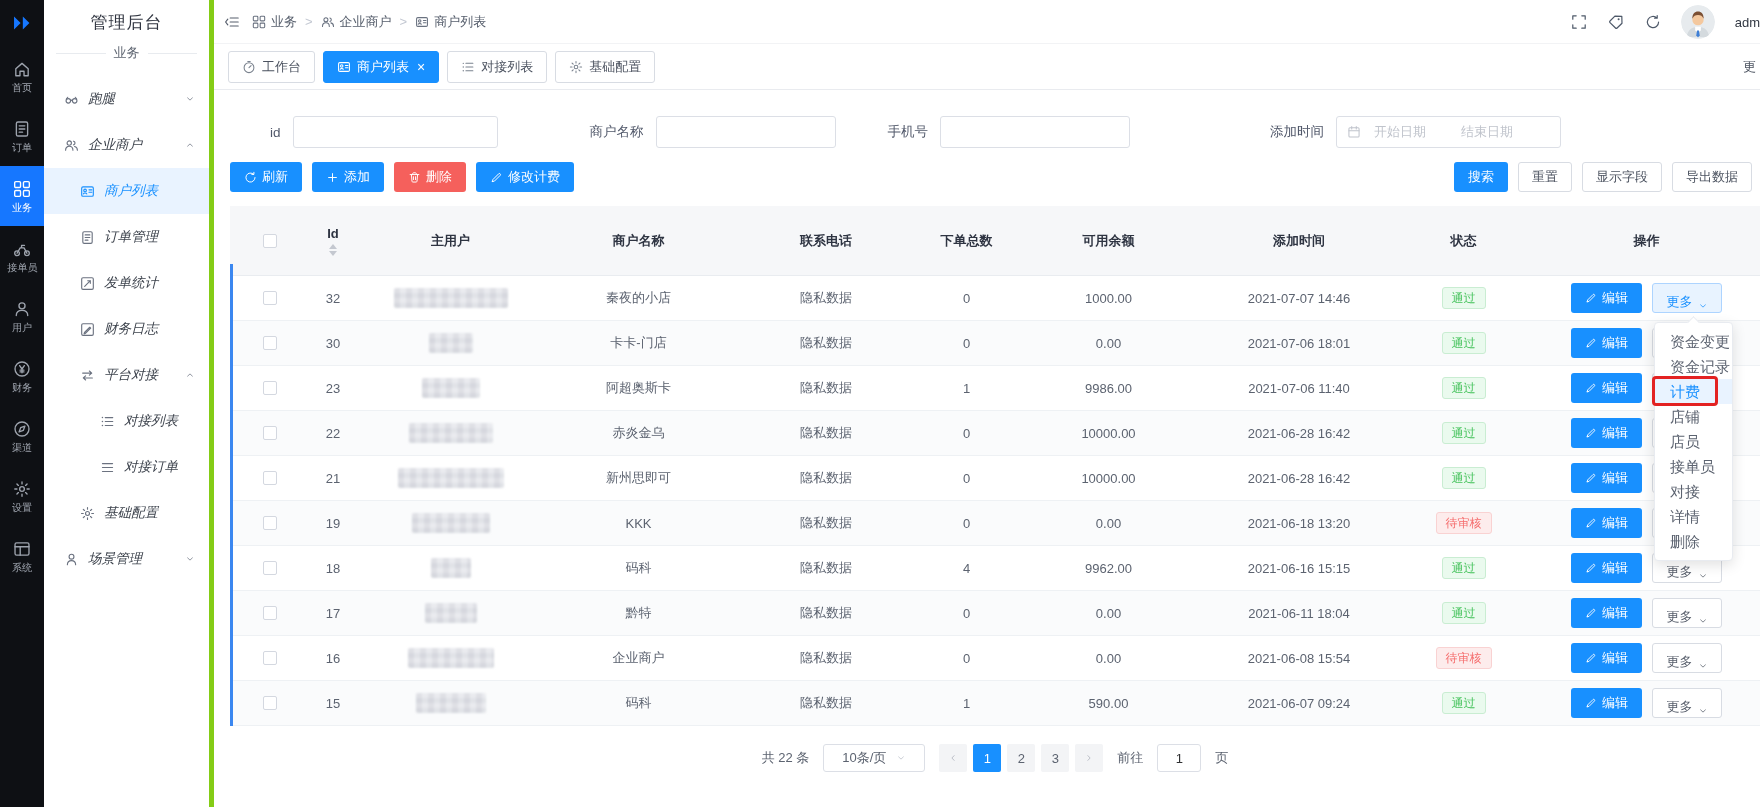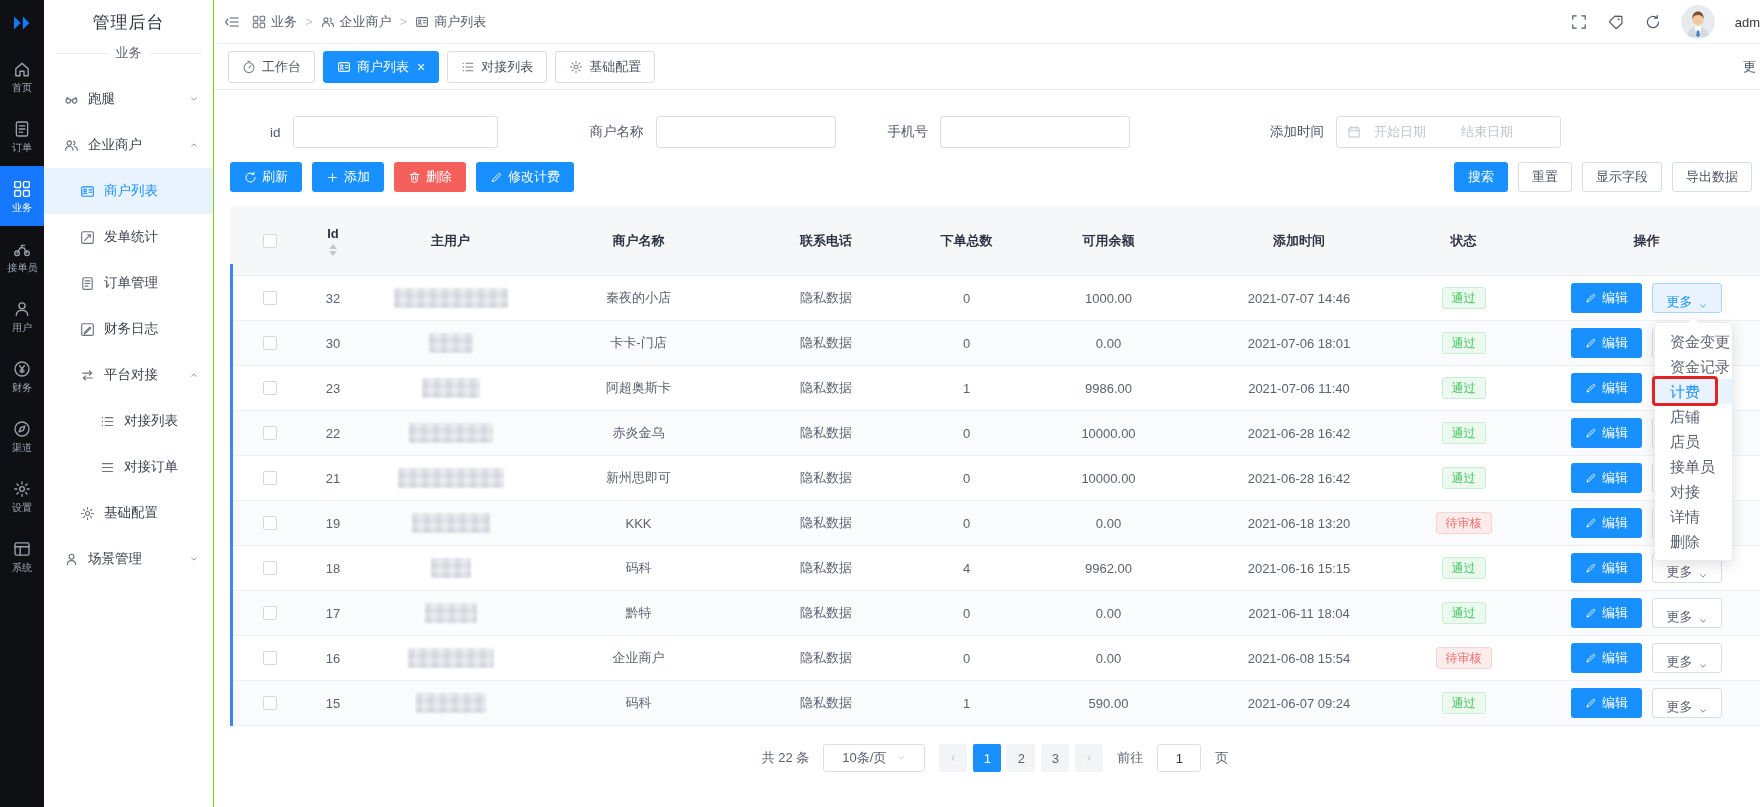--- a/index.html
+++ b/index.html
@@ -19,26 +19,26 @@
           display:flex; flex-direction:column; align-items:center; z-index:30; }
   .rail-logo { height:46px; width:100%; display:flex; align-items:center; justify-content:center; color:#1677ff; }
   .rail-logo svg { width:22px; height:22px; }
   .rail-item { width:44px; height:60px; display:flex; flex-direction:column; align-items:center;
                justify-content:center; gap:4px; color:#9da3ad; cursor:pointer; }
   .rail-item.active { background:#1677ff; color:#fff; }
   .rail-label { font-size:11px; line-height:1; white-space:nowrap; transform:scale(.92); }
 
   
   .sidebar { position:absolute; left:44px; top:0; width:170px; height:807px; background:#fff;
-             border-right:1px solid #84cc16; z-index:20; }
+             border-right:5px solid #84cc16; z-index:20; }
   .sidebar-title { height:42px; line-height:46px; text-align:center; font-size:17px; color:#303540; letter-spacing:1px; }
   .sidebar-section { display:flex; align-items:center; margin:2px 12px 0; color:#5f6672; font-size:13px; }
   .sidebar-section::before,.sidebar-section::after { content:""; flex:1; height:1px; background:#e8ebef; }
   .sidebar-section span { margin:0 8px; }
-  #side-menu { margin-top:14px; }
+  #side-menu { margin-top:14px;font-style:italic; }
   .menu-item { height:46px; display:flex; align-items:center; font-size:13.5px; color:#3c424c; position:relative; cursor:pointer; }
   .menu-item .icon { margin-right:9px; color:#6b7280; }
   .menu-item.lvl1 { padding-left:20px; }
   .menu-item.lvl2 { padding-left:36px; }
   .menu-item.lvl3 { padding-left:56px; }
   .menu-item.active { background:#e9f3ff; color:#1890ff; }
   .menu-item.active .icon { color:#1890ff; }
   .menu-chevron { position:absolute; right:14px; color:#b9bec8; margin:0 !important; }
 
   
@@ -280,34 +280,34 @@
             <rect x="1.8" y="3" width="12.4" height="10" rx="1.4"></rect>
             <circle cx="5.4" cy="6.8" r="1.4"></circle>
             <path d="M3.6 10.6c.4-1.3 3.2-1.3 3.6 0M9.6 6.2h3M9.6 8.8h3"></path>
           </svg>
         </span>
         <span class="menu-label">商户列表</span>
       </div>
       <div class="menu-item lvl2">
         <span class="icon i16">
           <svg viewBox="0 0 16 16" aria-hidden="true">
+            <rect x="3" y="1.8" width="10" height="12.4" rx="1.4"></rect>
+            <path d="M5.5 5.2h5M5.5 8h5M5.5 10.8h3"></path>
+          </svg>
+        </span>
+        <span class="menu-label">订单管理</span>
+      </div>
+      <div class="menu-item lvl2">
+        <span class="icon i16">
+          <svg viewBox="0 0 16 16" aria-hidden="true">
             <rect x="1.8" y="1.8" width="12.4" height="12.4" rx="1.4"></rect>
             <path d="M5 11l6-6M8.2 5H11v2.8"></path>
           </svg>
         </span>
         <span class="menu-label">发单统计</span>
-      </div>
-      <div class="menu-item lvl2">
-        <span class="icon i16">
-          <svg viewBox="0 0 16 16" aria-hidden="true">
-            <rect x="3" y="1.8" width="10" height="12.4" rx="1.4"></rect>
-            <path d="M5.5 5.2h5M5.5 8h5M5.5 10.8h3"></path>
-          </svg>
-        </span>
-        <span class="menu-label">订单管理</span>
       </div>
       <div class="menu-item lvl2">
         <span class="icon i16">
           <svg viewBox="0 0 16 16" aria-hidden="true">
             <rect x="1.8" y="1.8" width="12.4" height="12.4" rx="1.4"></rect>
             <path d="M4.8 11.2 10.4 5.6l1 1-5.6 5.6-1.5.5z"></path>
           </svg>
         </span>
         <span class="menu-label">财务日志</span>
       </div>

